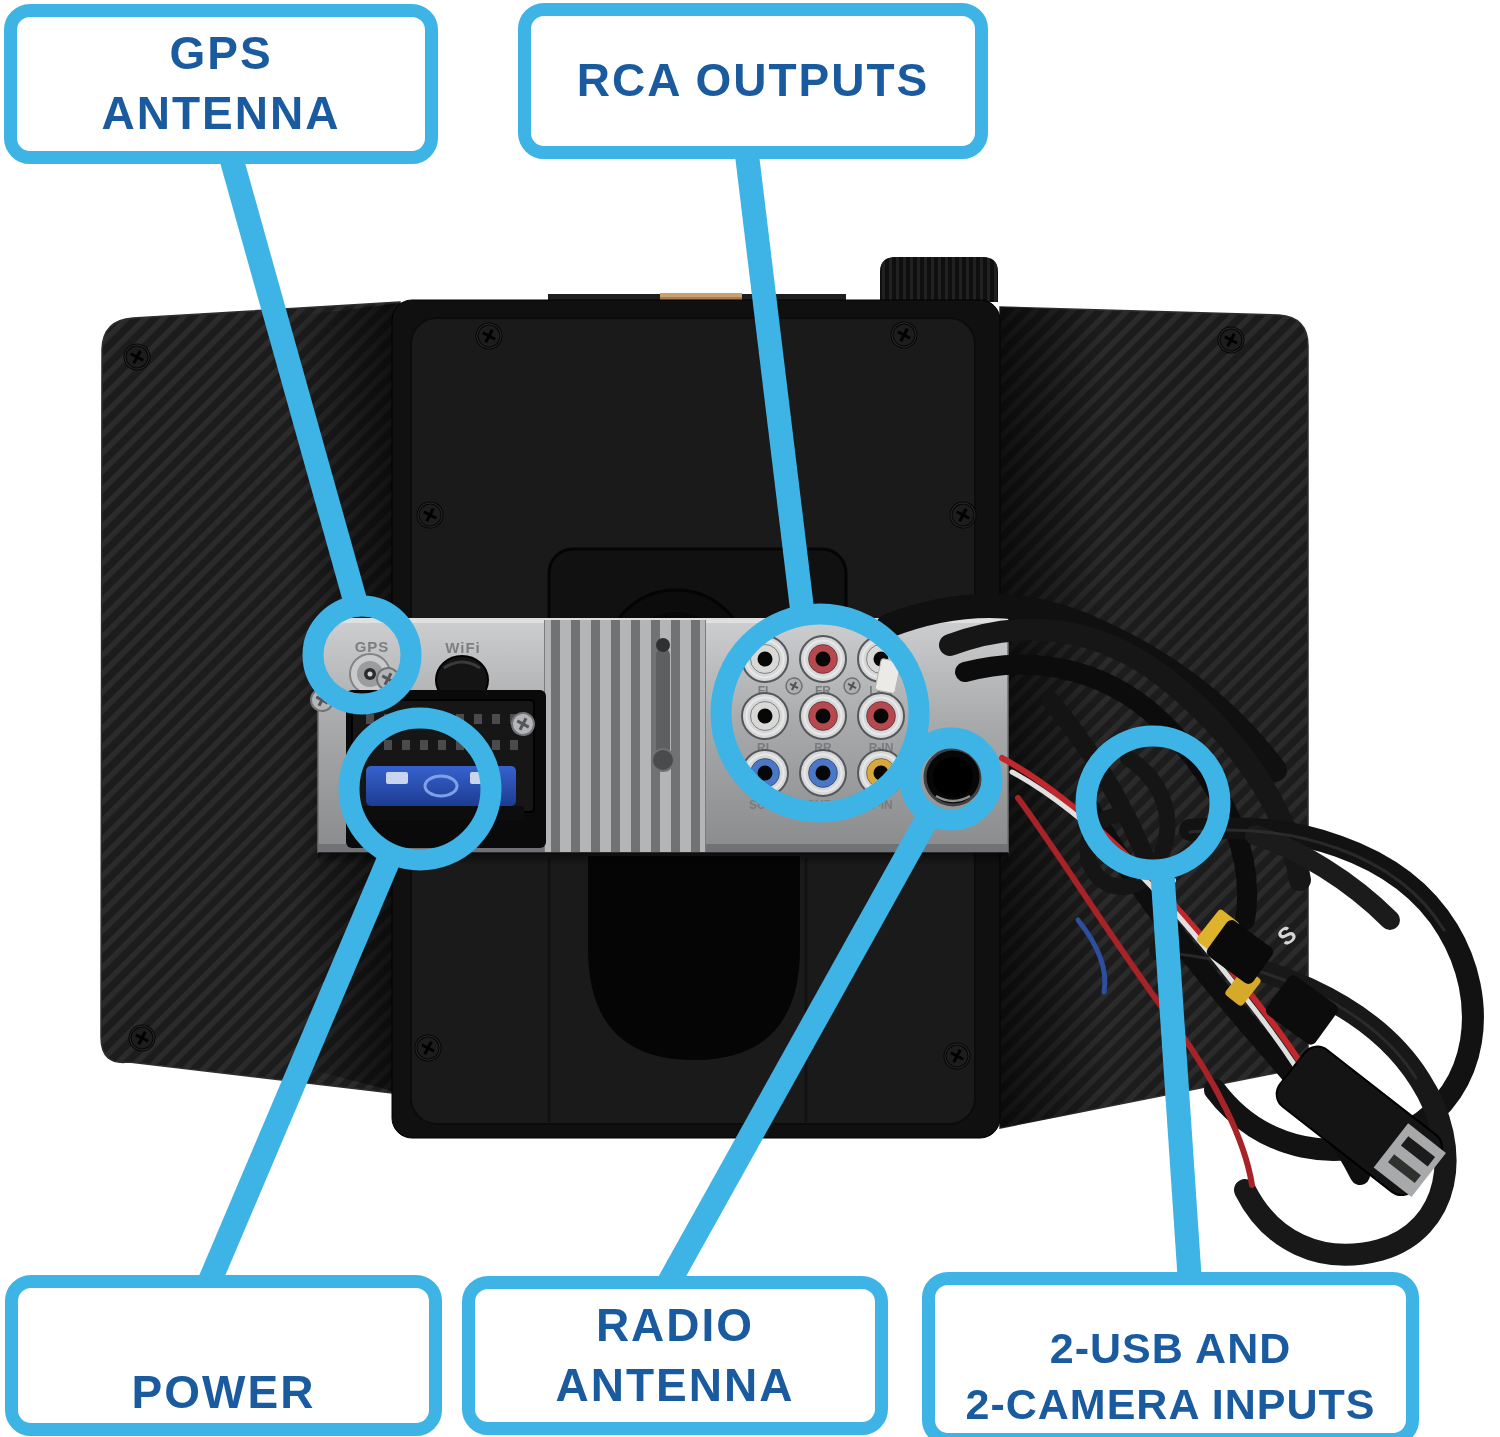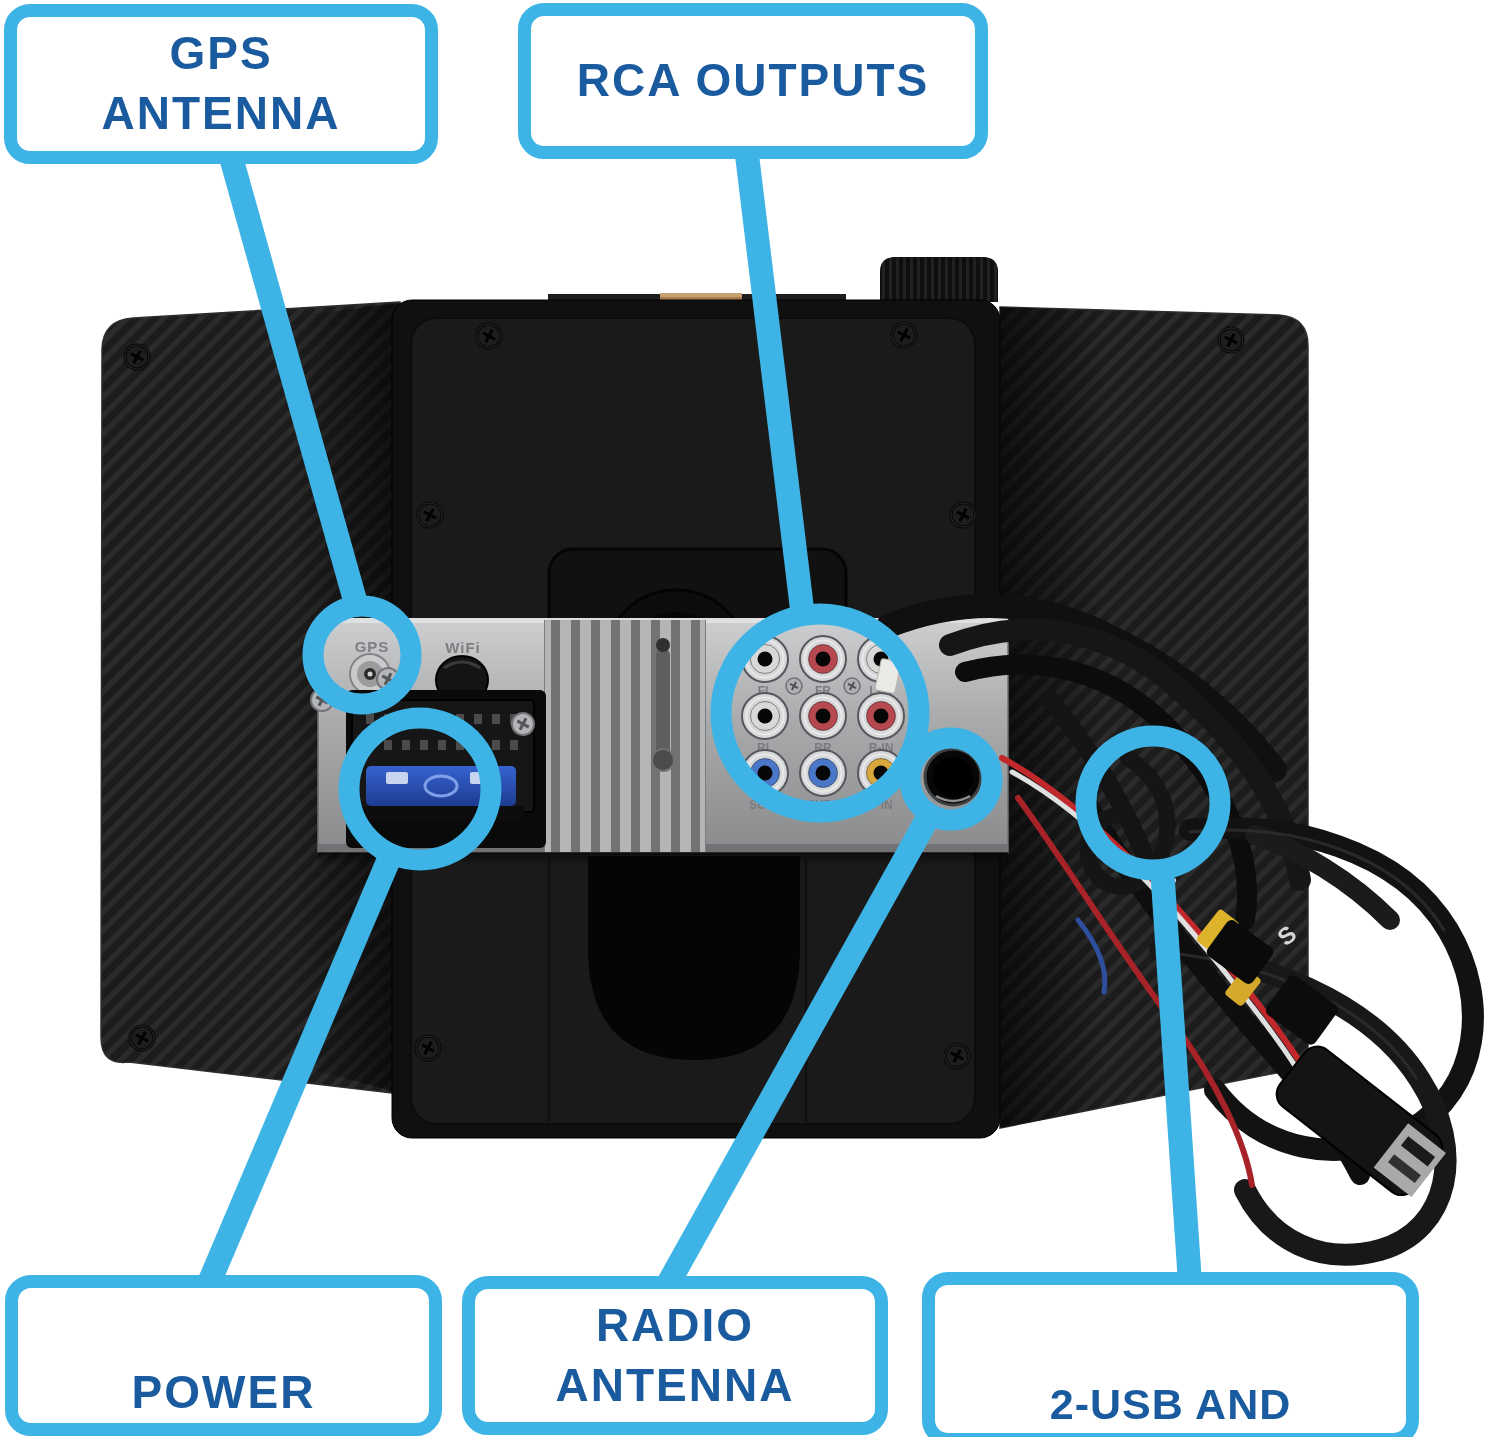--- a/index.html
+++ b/index.html
@@ -353,15 +353,16 @@
   <div>POWER</div>
 </div>
 
 <div class="callout" style="left:462px;top:1276px;width:426px;height:159px;">
   <div>RADIO</div>
   <div>ANTENNA</div>
 </div>
 
 <div class="callout small" style="left:922px;top:1272px;width:497px;height:174px;justify-content:flex-end;">
   <div>2-USB AND</div>
+  <div>2-CAMERA INPUTS</div>
 </div>
 
 </div>
 
 </body></html>

